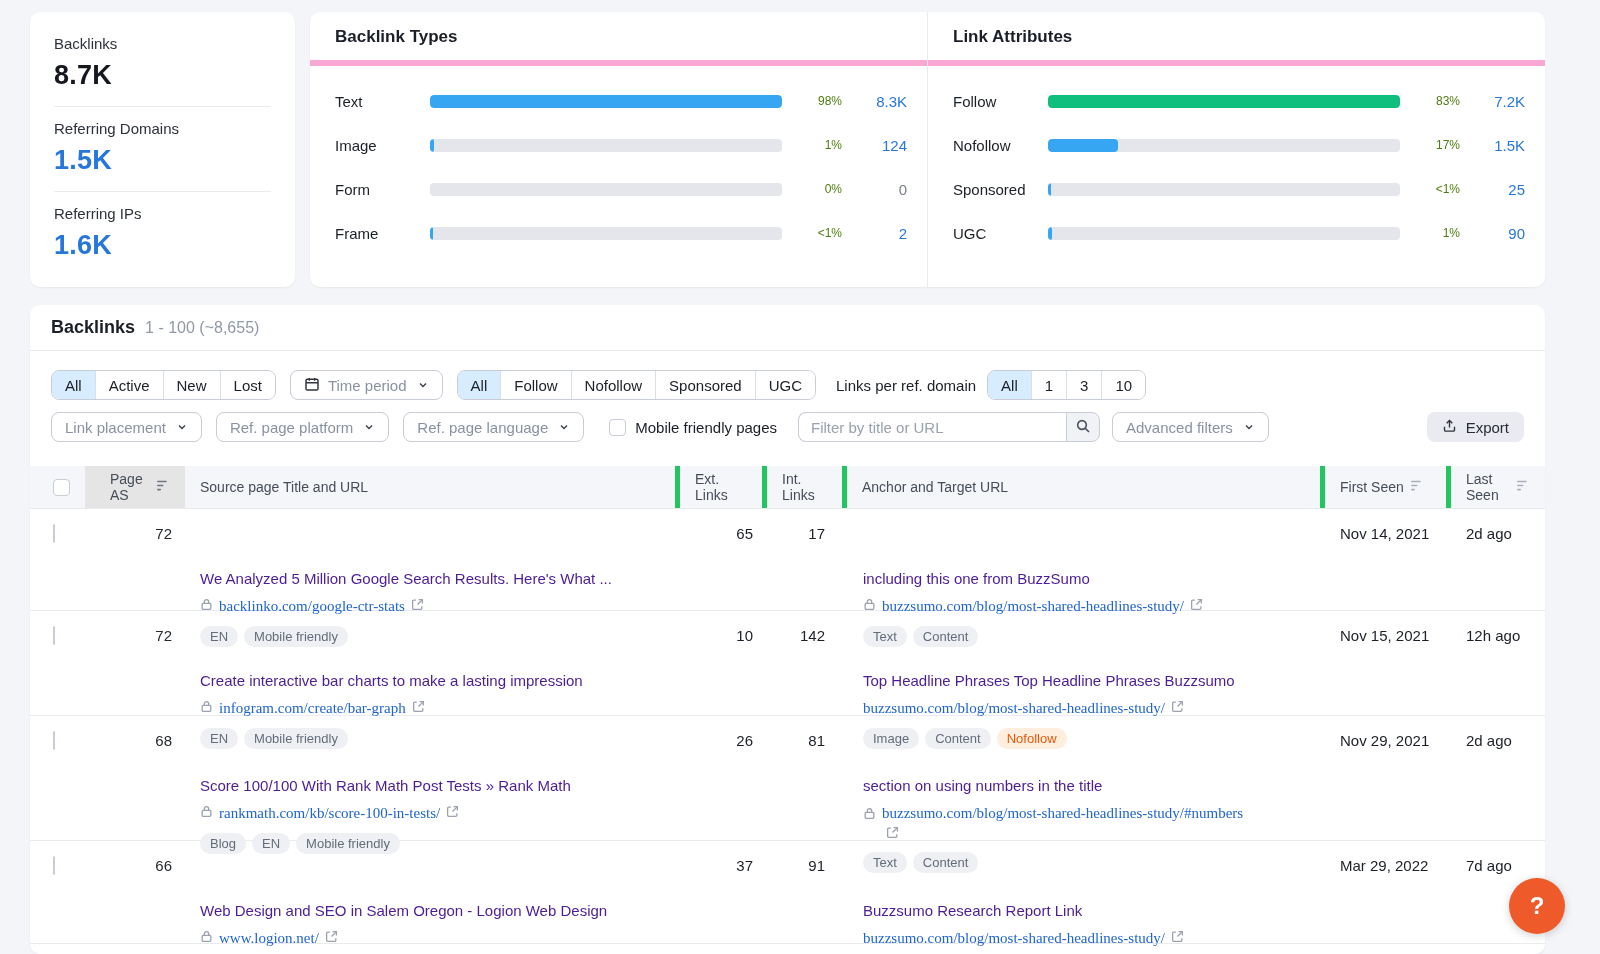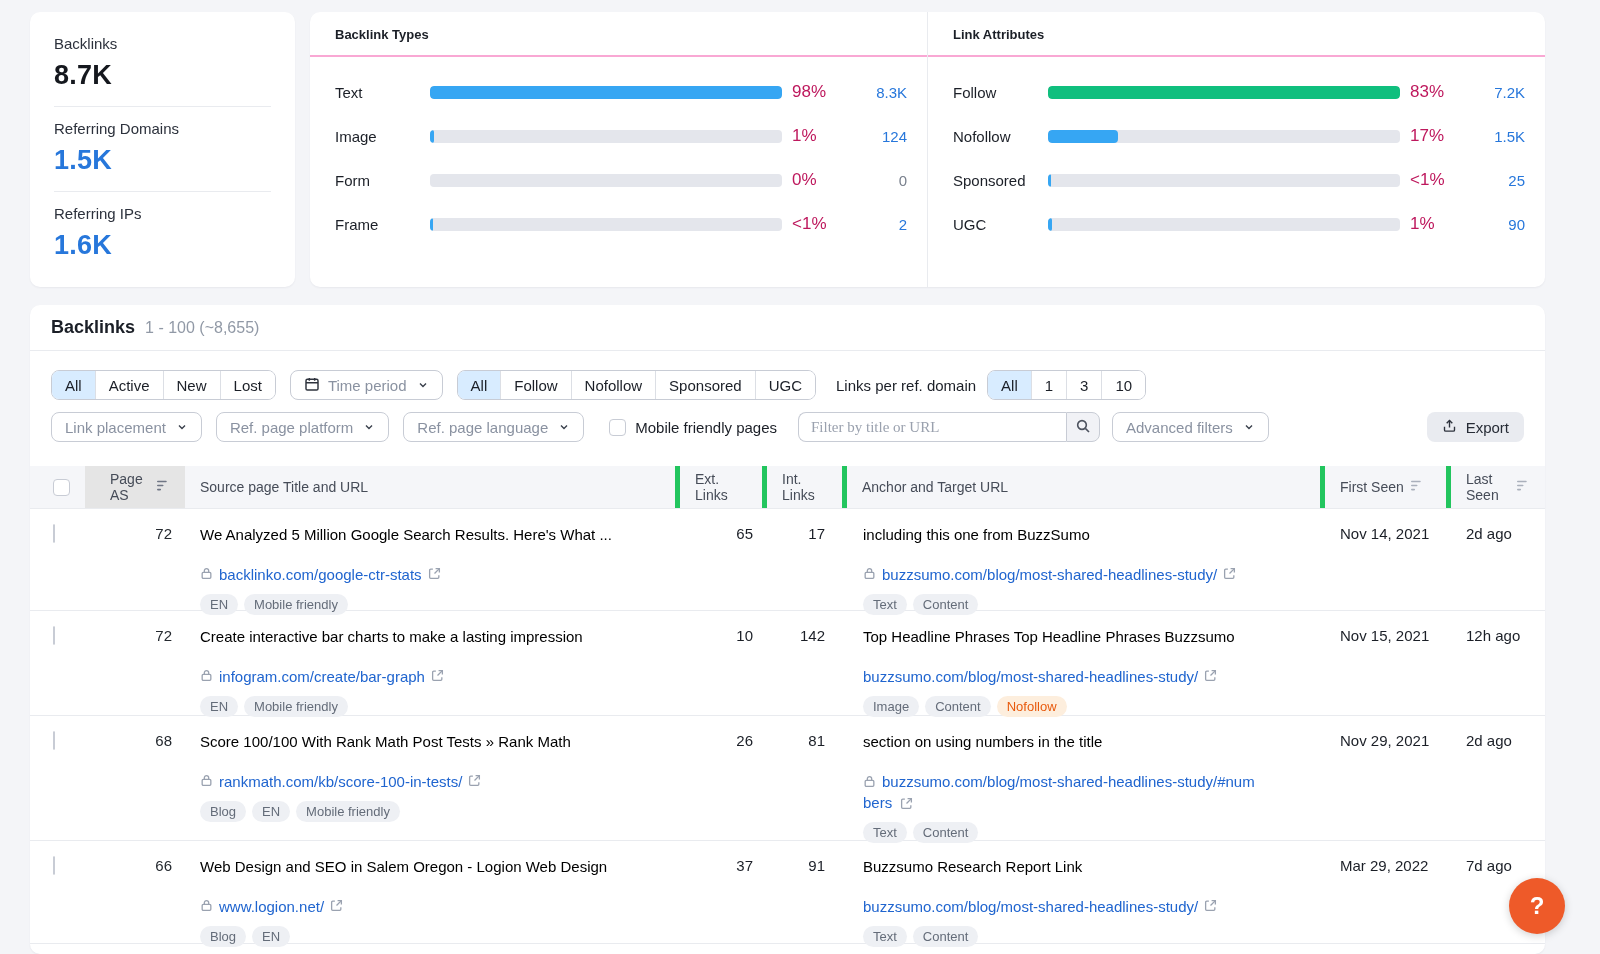--- a/index.html
+++ b/index.html
@@ -20,27 +20,27 @@
   .summary-card { width:265px; height:275px; padding:10px 24px; }
   .stat { padding:13px 0 15px 0; border-bottom:1px solid #e9ebef; }
   .stat:last-child { border-bottom:none; }
   .stat-label { font-size:15px; color:#2c313c; margin-bottom:8px; }
   .stat-value { font-size:27px; font-weight:700; color:#15181e; letter-spacing:.2px; }
   .stat-value.blue { color:#2777db; }
 
   .charts-card { margin-left:15px; flex:1; height:275px; display:flex; }
   .panel { flex:1; display:flex; flex-direction:column; }
   .panel + .panel { border-left:1px solid #e9ebef; }
-  .panel-title { font-size:13px; font-weight:700; padding:15px 25px 13px 25px; border-bottom:2px solid #f9a8d4; }
+  .panel-title { font-size:17px; font-weight:700; padding:15px 25px 13px 25px; border-bottom:6px solid #f9a8d4; }
   .panel-body { padding:13px 20px 0 25px; }
   .bar-row { display:grid; grid-template-columns:85px 1fr 50px 55px; align-items:center; height:44px; column-gap:10px; }
   .bar-label { font-size:15px; color:#1b1f27; }
   .bar-track { height:13px; background:#e4e6ec; border-radius:4px; overflow:hidden; }
   .bar-fill { height:100%; border-radius:4px; }
-  .bar-pct { font-size:17px; color:#be185d; }
+  .bar-pct { font-size:12px; color:#4d7c0f; text-align:right; }
   .bar-val { font-size:15px; color:#2777db; font-weight:500; text-align:right; }
 
   
   .table-card { position:absolute; left:30px; top:305px; width:1515px; height:649px; overflow:hidden; }
   .table-title-row { display:flex; align-items:center; height:46px; padding:0 21px; border-bottom:1px solid #e9ebef; }
   .table-title { font-size:18px; font-weight:700; margin-right:10px; }
   .table-range { font-size:16px; color:#9199a6; }
 
   .filters { padding:19px 21px 24px 21px; }
   .filter-row { display:flex; align-items:center; }
@@ -52,21 +52,21 @@
   .seg-item.selected { background:#d8ecff; }
 
   .pill-btn { display:inline-flex; align-items:center; gap:8px; height:30px; border:1px solid #c8ccd5; border-radius:8px; background:#fff; padding:0 13px; font-size:15px; color:#8a92a1; font-family:inherit; cursor:pointer; }
   .pill-btn .chev { margin-left:2px; }
 
   .plain-label { font-size:15px; color:#1b1f27; }
 
   .checkbox { width:17px; height:17px; border:1px solid #c8ccd5; border-radius:4px; background:#fff; flex:0 0 auto; }
 
   .search-wrap { display:inline-flex; height:30px; }
-  .search-input { width:268px; height:30px; border:1px solid #c8ccd5; border-right:none; border-radius:8px 0 0 8px; padding:0 12px; font-size:15px; font-family:Liberation Serif, serif; color:#1b1f27; outline:none; }
+  .search-input { width:268px; height:30px; border:1px solid #c8ccd5; border-right:none; border-radius:8px 0 0 8px; padding:0 12px; font-size:15px; font-family:Liberation Sans, sans-serif; color:#1b1f27; outline:none; }
   .search-input::placeholder { color:#9aa1ae; }
   .search-btn { width:34px; height:30px; border:1px solid #c8ccd5; border-radius:0 8px 8px 0; background:#f1f2f6; display:flex; align-items:center; justify-content:center; cursor:pointer; }
 
   .export-btn { margin-left:auto; display:inline-flex; align-items:center; gap:9px; height:30px; padding:0 15px; background:#e9ebf0; border:none; border-radius:8px; font-size:15px; color:#272c36; font-family:inherit; cursor:pointer; }
 
   
   .grid-row { display:grid; grid-template-columns:55px 100px 495px 87px 80px 478px 126px 94px; }
   .thead { background:#f5f6f9; height:43px; border-bottom:1px solid #e9ebef; font-size:14px; color:#464c58; }
   .th { display:flex; align-items:center; padding:0 15px; }
   .th.sortable { gap:7px; }
@@ -79,22 +79,22 @@
   .td { padding-top:16px; }
   .td-check { padding-left:23px; }
   .td-pageas { text-align:right; padding-right:13px; color:#24292f; }
   .td-source { padding-left:15px; }
   .td-num { text-align:right; }
   .td-ext { padding-right:14px; }
   .td-int { padding-right:22px; }
   .td-anchor { padding-left:16px; }
   .td-seen { padding-left:15px; }
 
-  .row-title { color:#000000; line-height:20px; }
-  .url-line { margin-top:19px; display:flex; align-items:center; gap:6px; }
+  .row-title { color:#4c1d95; line-height:20px;margin-top:44px; }
+  .url-line { margin-top:7px; display:flex; align-items:center; gap:6px;font-family:Liberation Serif, serif; }
   .url-line.wrap { display:block; }
   .link { color:#2065cf; font-weight:500; text-decoration:none; line-height:21px; }
   .wrap .link { word-break:break-all; display:inline; max-width:385px; }
   .wrap { max-width:400px; }
   .icon-inline { vertical-align:-2px; margin-left:4px; }
   .badges { margin-top:9px; display:flex; gap:6px; }
   .badge { background:#eef0f4; color:#646c79; font-size:13px; padding:3px 10px; border-radius:11px; white-space:nowrap; }
   .badge.orange { background:#fdeedd; color:#e8590c; }
 
   .tfoot-space { height:14px; }

